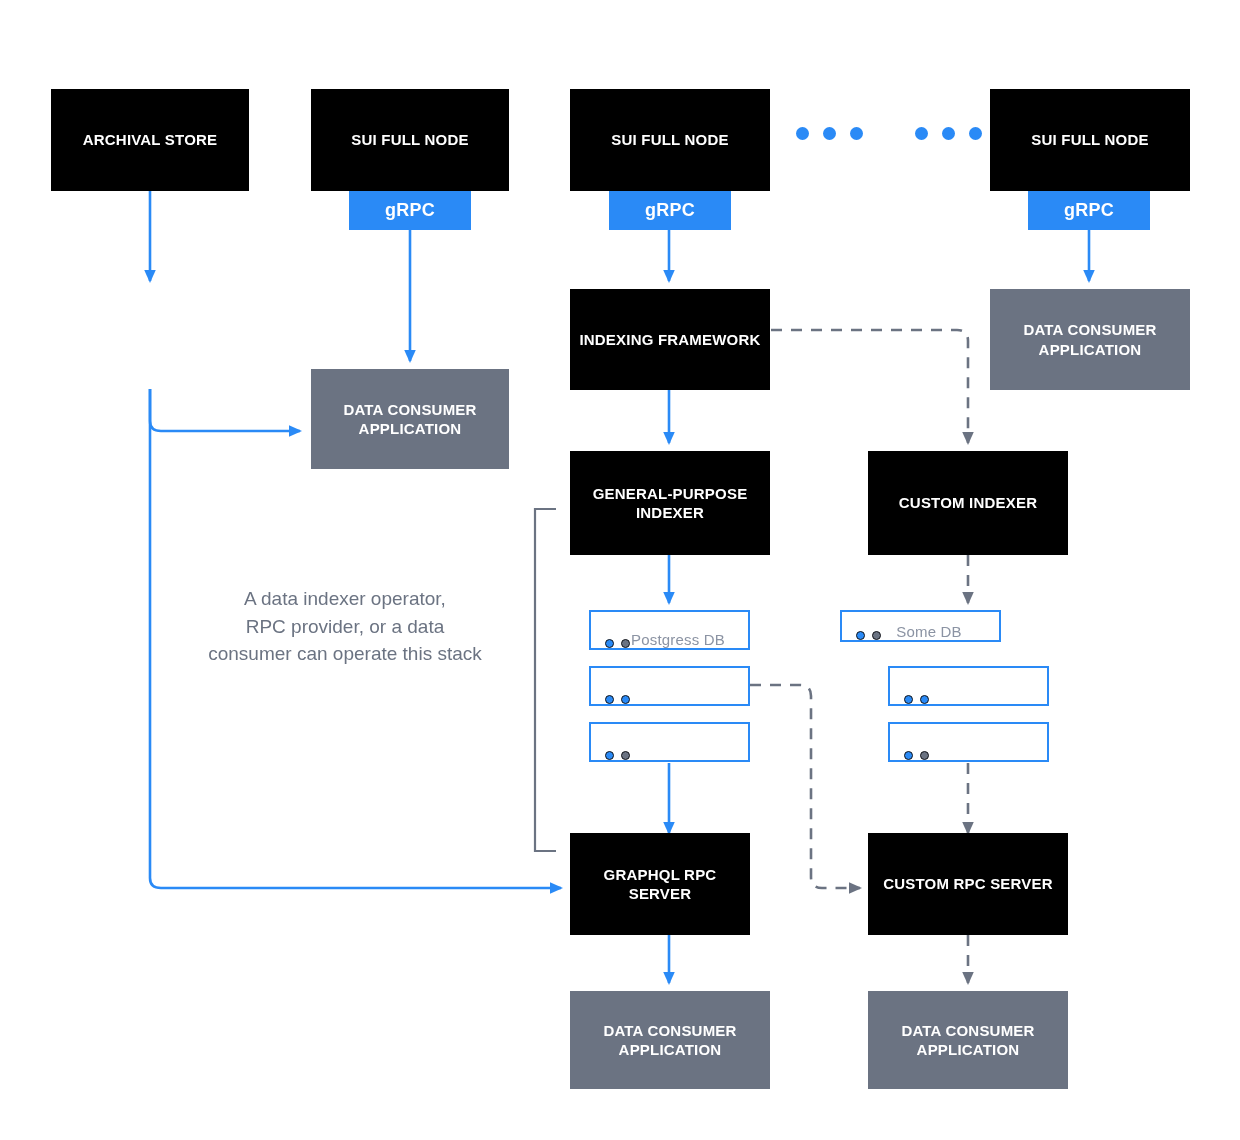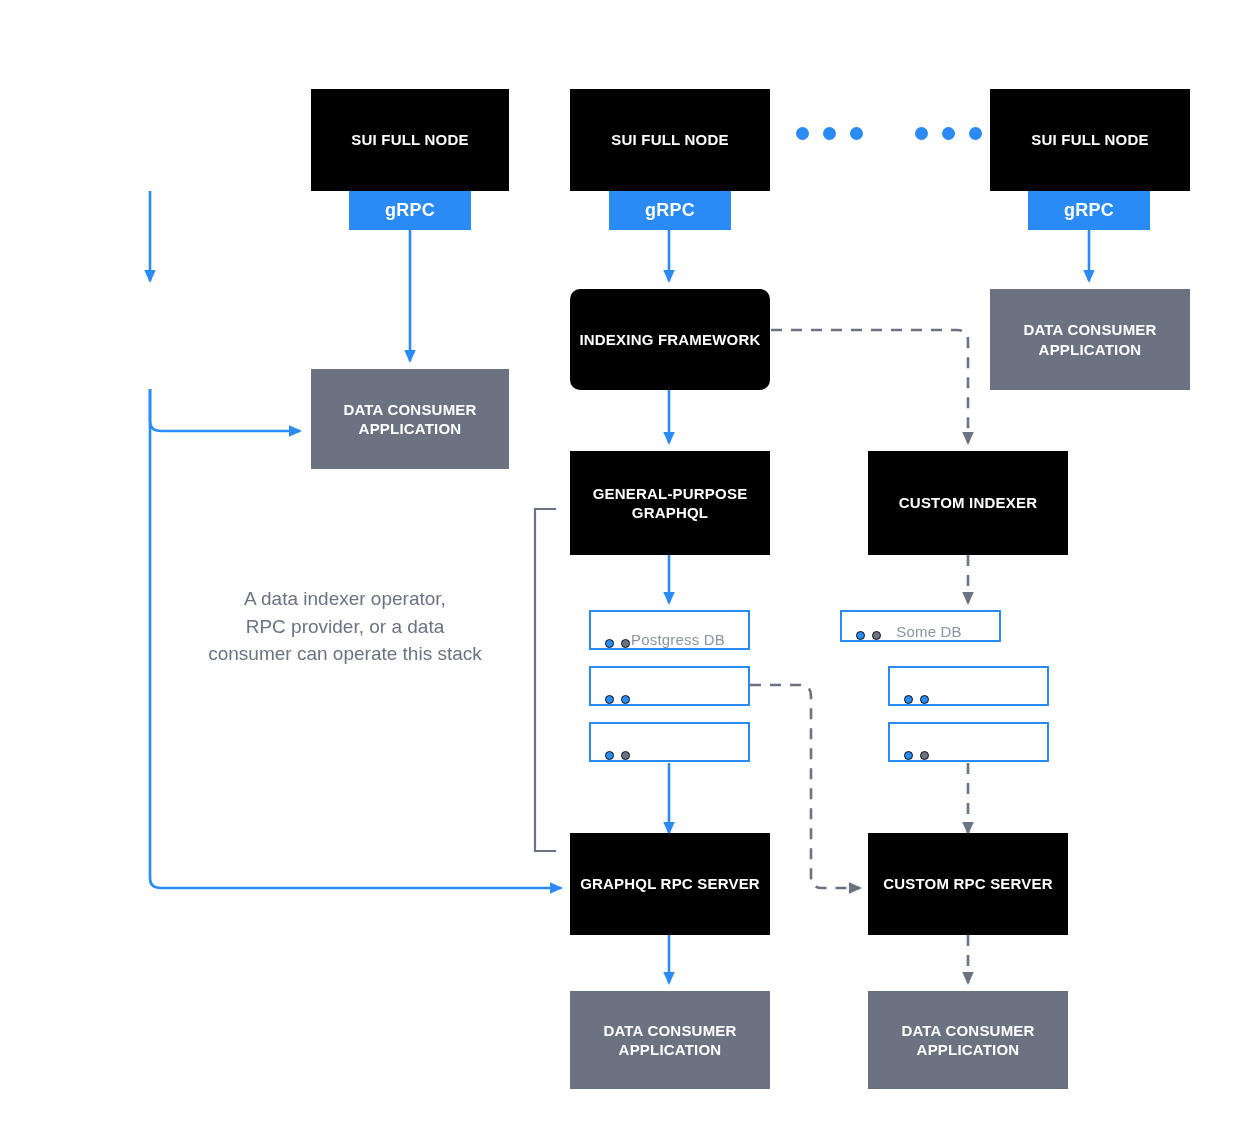--- a/index.html
+++ b/index.html
@@ -162,20 +162,23 @@
 
     <path d="M 750 685 L 800 685 Q 811 685 811 696 L 811 877 Q 811 888 822 888 L 860 888" stroke="#6b7382" stroke-width="2.6" fill="none" stroke-dasharray="11 9" marker-end="url(#arrow-gray)"></path>
 
     <path d="M 669 935 L 669 983" stroke="#2a8af6" stroke-width="2.6" fill="none" marker-end="url(#arrow-blue)"></path>
 
     <path d="M 968 935 L 968 983" stroke="#6b7382" stroke-width="2.6" fill="none" stroke-dasharray="11 9" marker-end="url(#arrow-gray)"></path>
 
     <path d="M 556 509 L 535 509 L 535 851 L 556 851" stroke="#6b7382" stroke-width="2.2" fill="none"></path>
   </svg>
 
+  <div class="node node-black" style="left:51px; top:89px; width:198px; height:102px;">
+    <span class="lbl">ARCHIVAL STORE</span>
+  </div>
 
   <div class="node node-black" style="left:311px; top:89px; width:198px; height:102px;">
     <span class="lbl">SUI FULL NODE</span>
   </div>
 
   <div class="node node-black" style="left:570px; top:89px; width:200px; height:102px;">
     <span class="lbl">SUI FULL NODE</span>
   </div>
 
   <div class="node node-black" style="left:990px; top:89px; width:200px; height:102px;">
@@ -204,32 +207,32 @@
   <div class="node chip-grpc" style="left:1028px; top:191px; width:122px; height:39px;">
     <span class="lbl">gRPC</span>
   </div>
 
 
   <div class="node node-gray" style="left:311px; top:369px; width:198px; height:100px; flex-direction:column;">
     <span class="lbl">DATA CONSUMER</span>
     <span class="lbl">APPLICATION</span>
   </div>
 
-  <div class="node node-black" style="left:570px; top:289px; width:200px; height:101px;border-radius:10px;">
+  <div class="node node-black" style="left:570px; top:289px; width:200px; height:101px;">
     <span class="lbl">INDEXING FRAMEWORK</span>
   </div>
 
   <div class="node node-gray" style="left:990px; top:289px; width:200px; height:101px; flex-direction:column;">
     <span class="lbl">DATA CONSUMER</span>
     <span class="lbl">APPLICATION</span>
   </div>
 
   <div class="node node-black" style="left:570px; top:451px; width:200px; height:104px; flex-direction:column;">
     <span class="lbl">GENERAL-PURPOSE</span>
-    <span class="lbl">GRAPHQL</span>
+    <span class="lbl">INDEXER</span>
   </div>
 
   <div class="node node-black" style="left:868px; top:451px; width:200px; height:104px;">
     <span class="lbl">CUSTOM INDEXER</span>
   </div>
 
   <div class="db-row" style="left:589px; top:610px; width:161px; height:40px;">
     <span class="db-dots">
       <i class="db-dot blue"></i>
       <i class="db-dot gray"></i>
@@ -276,21 +279,21 @@
     </span>
     <span class="db-label"></span>
   </div>
 
   <div class="note" style="left:180px; top:585px; width:330px;">
     <div>A data indexer operator,</div>
     <div>RPC provider, or a data</div>
     <div>consumer can operate this stack</div>
   </div>
 
-  <div class="node node-black" style="left:570px; top:833px; width:200px; height:102px;">
+  <div class="node node-black" style="left:570px; top:833px; width:180px; height:102px;">
     <span class="lbl">GRAPHQL RPC SERVER</span>
   </div>
 
   <div class="node node-black" style="left:868px; top:833px; width:200px; height:102px;">
     <span class="lbl">CUSTOM RPC SERVER</span>
   </div>
 
   <div class="node node-gray" style="left:570px; top:991px; width:200px; height:98px; flex-direction:column;">
     <span class="lbl">DATA CONSUMER</span>
     <span class="lbl">APPLICATION</span>

